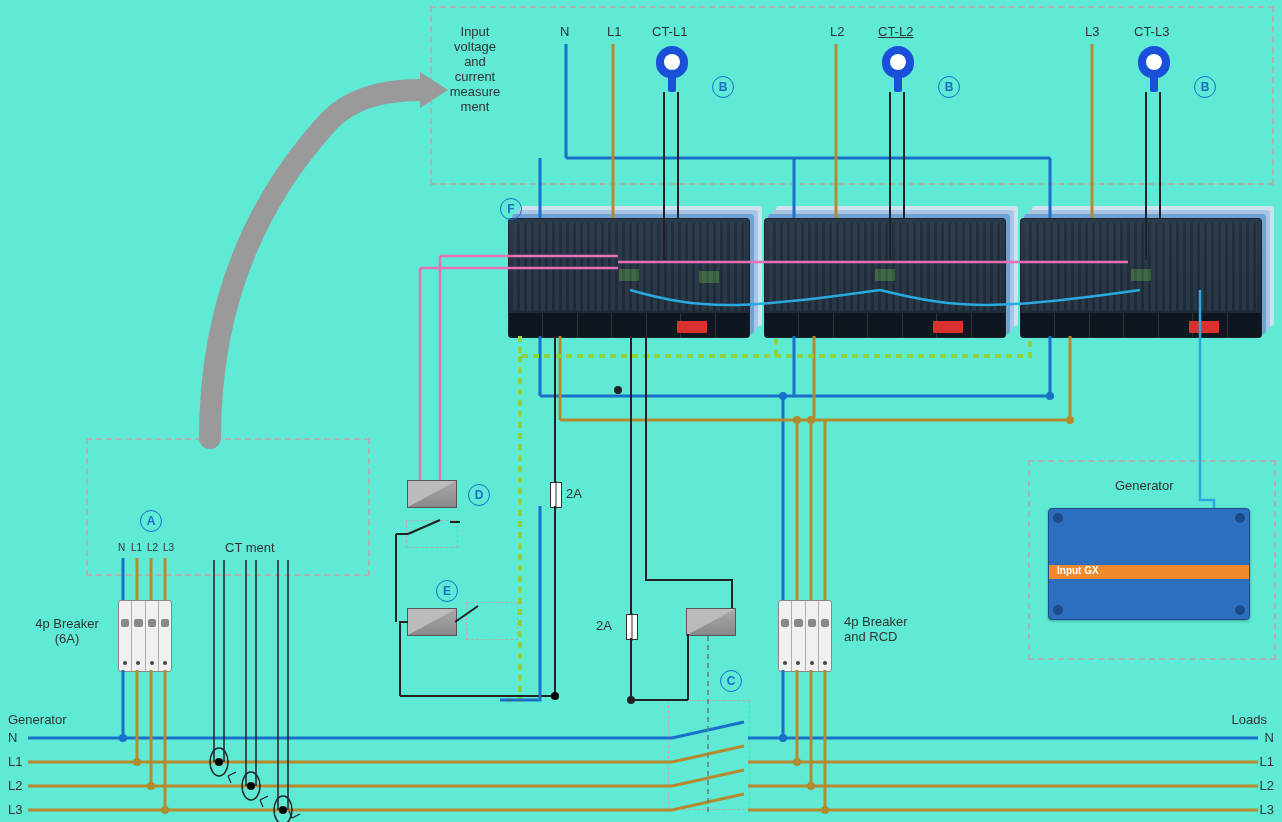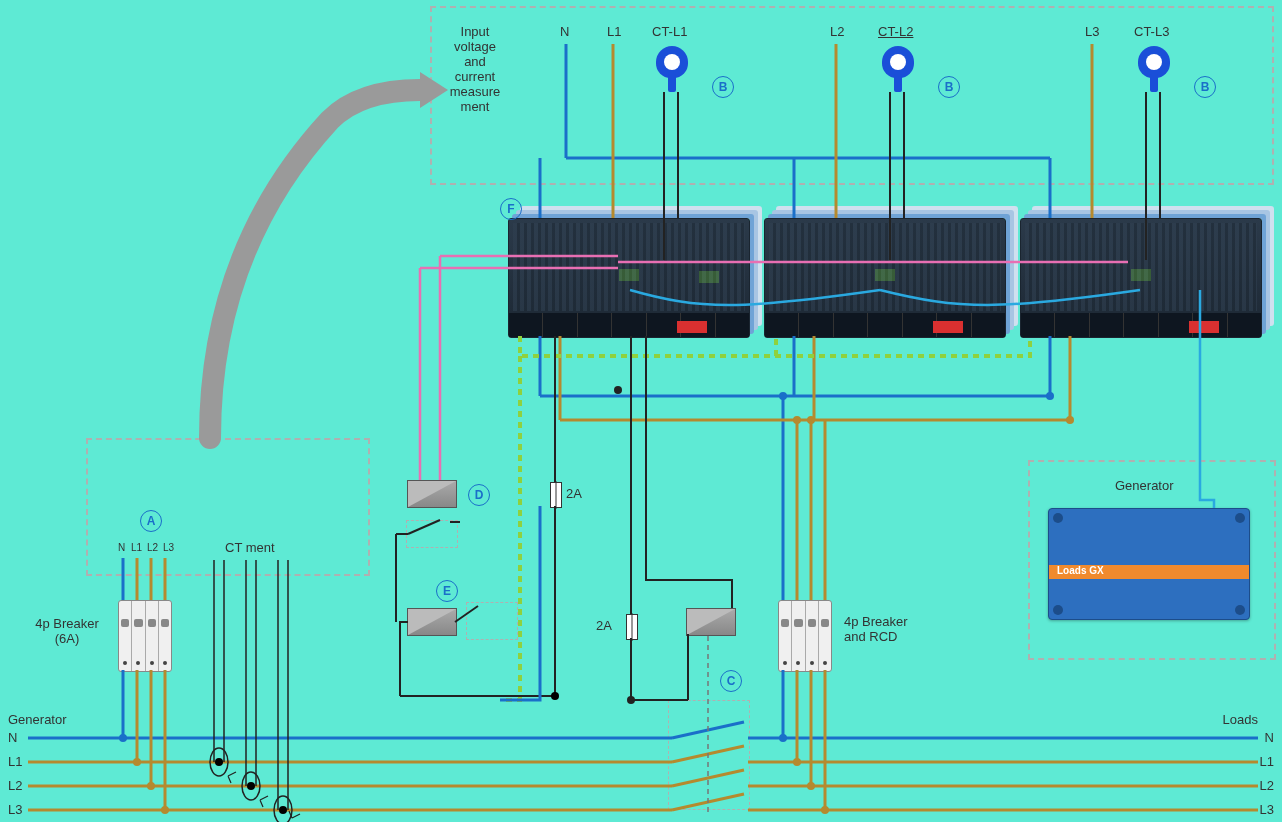--- a/index.html
+++ b/index.html
@@ -189,25 +189,25 @@
 
   <div class="fuse" style="left:550px; top:482px;"></div>
   <div class="label" style="left:566px; top:486px;">2A</div>
   <div class="fuse" style="left:626px; top:614px;"></div>
   <div class="label" style="left:596px; top:618px;">2A</div>
 
   <div class="dashed-box" style="left:1028px; top:460px; width:244px; height:196px;"></div>
   <div class="label" style="left:1115px; top:478px;">Generator</div>
   <div class="cerbo" style="left:1048px; top:508px;">
     <div class="strip" style="top:56px;"></div>
-    <div class="title" style="top:56px;">Loads GX</div>
+    <div class="title" style="top:56px;">Input GX</div>
   </div>
 
   <div class="label" style="left:8px; top:712px; font-weight:500;">Generator</div>
-  <div class="label" style="right:24px; top:712px; font-weight:500;">Loads</div>
+  <div class="label" style="right:15px; top:712px; font-weight:500;">Loads</div>
 
   <div class="label" style="left:8px; top:730px;">N</div>
   <div class="label" style="left:8px; top:754px;">L1</div>
   <div class="label" style="left:8px; top:778px;">L2</div>
   <div class="label" style="left:8px; top:802px;">L3</div>
   <div class="label" style="right:8px; top:730px;">N</div>
   <div class="label" style="right:8px; top:754px;">L1</div>
   <div class="label" style="right:8px; top:778px;">L2</div>
   <div class="label" style="right:8px; top:802px;">L3</div>
 

